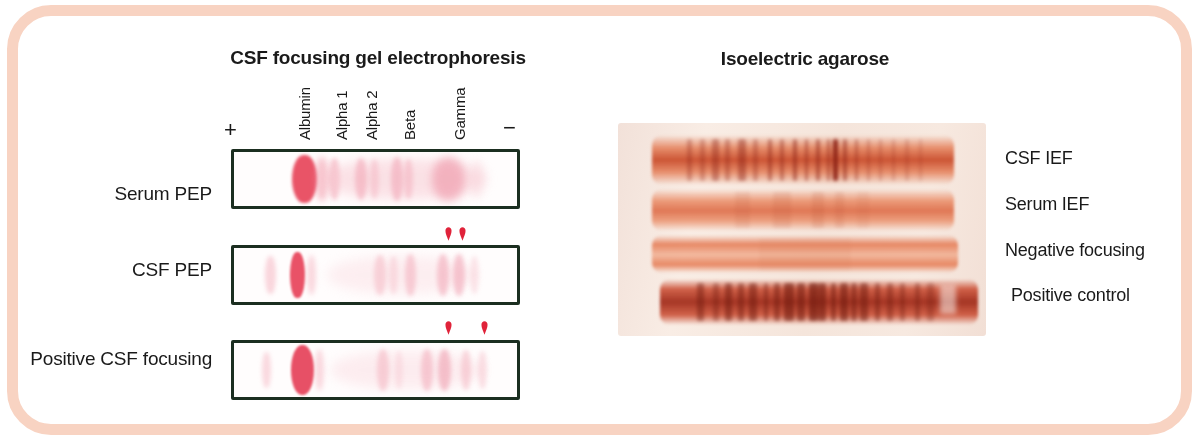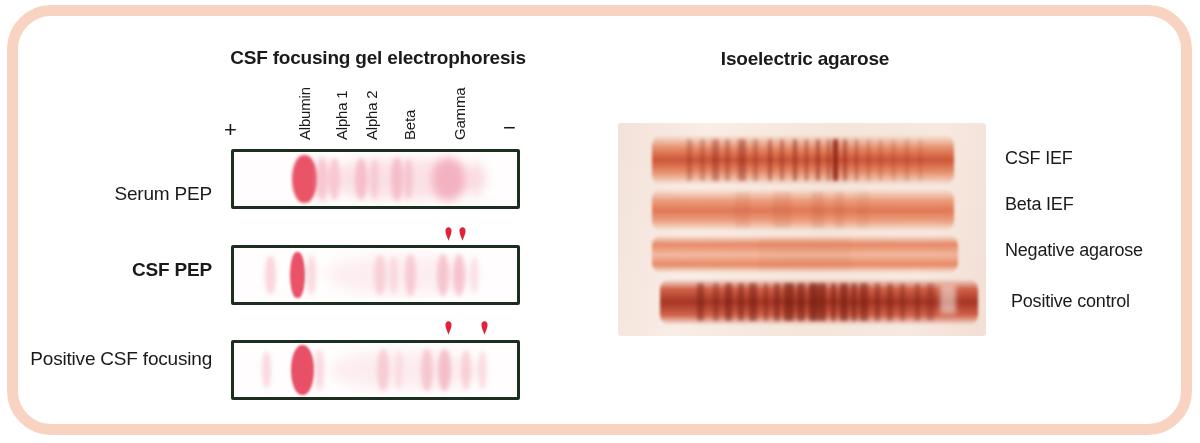--- a/index.html
+++ b/index.html
@@ -17,21 +17,21 @@
   .electrode{position:absolute;font-size:22px;line-height:22px;}
   .anode{left:224px;top:119px;}
   .cathode{left:503px;top:117px;}
   .vlabel{
     position:absolute;top:70px;height:70px;width:18px;
     writing-mode:vertical-rl;transform:rotate(180deg);
     font-size:15px;letter-spacing:-0.2px;white-space:nowrap;
   }
   .vl-0{left:296px;} .vl-1{left:333px;} .vl-2{left:363px;} .vl-3{left:401px;} .vl-4{left:451px;}
   .rowlabel{position:absolute;left:28px;width:184px;text-align:right;font-size:19px;letter-spacing:-0.2px;}
-  .rl-0{top:164px;margin-top:19px;} .rl-1{top:259px;font-weight:bold;} .rl-2{top:348px;}
+  .rl-0{top:164px;margin-top:19px;} .rl-1{top:259px;} .rl-2{top:348px;}
   .strip{
     position:absolute;left:231px;width:289px;height:60px;
     background:#fffdfd;border:3px solid #1b2e20;box-sizing:border-box;
     overflow:hidden;border-radius:2px;
   }
   .st-0{top:149px;} .st-1{top:245px;} .st-2{top:340px;}
   .band{position:absolute;border-radius:45% / 50%;}
   .arrows{position:absolute;left:231px;width:289px;height:17px;}
   .ar-1{top:226px;} .ar-2{top:320px;}
   .arrow{position:absolute;top:0;}
@@ -49,21 +49,21 @@
     background:linear-gradient(to bottom,rgba(233,129,88,0) 0%,rgba(227,112,70,0.80) 25%,rgba(238,146,106,0.55) 52%,rgba(227,112,70,0.80) 78%,rgba(233,129,88,0) 100%);}
   .lane-4{left:42px;top:156px;width:318px;height:46px;
     background:linear-gradient(to bottom,rgba(198,62,34,0) 0%,rgba(198,62,34,0.80) 22%,rgba(158,38,20,0.92) 50%,rgba(198,62,34,0.80) 78%,rgba(198,62,34,0) 100%);}
   .lane-4::after{
     content:"";position:absolute;right:7%;top:14%;width:5%;height:62%;
     background:rgba(250,240,235,0.55);filter:blur(2px);
   }
   .stripe{position:absolute;top:8%;height:84%;border-radius:2px;}
   .ieflabel{position:absolute;font-size:18px;letter-spacing:-0.2px;}
   .il-0{left:1005px;top:148px;} .il-1{left:1005px;top:194px;}
-  .il-2{left:1005px;top:240px;} .il-3{left:1011px;top:291px;}
+  .il-2{left:1005px;top:240px;} .il-3{left:1011px;top:285px;}
 </style>
 </head>
 <body>
 
 <div class="frame"></div>
 
 <section>
   <h2 class="title left-title">CSF focusing gel electrophoresis</h2>
 
   <div class="electrode anode">+</div>
@@ -187,16 +187,16 @@
         <div class="stripe" style="left: 62.9%; width: 2.4%; background: rgb(111, 26, 14); opacity: 0.52; filter: blur(1px);"></div>
         <div class="stripe" style="left: 67.55%; width: 1.5%; background: rgb(111, 26, 14); opacity: 0.42; filter: blur(1px);"></div>
         <div class="stripe" style="left: 71.5%; width: 1.8%; background: rgb(111, 26, 14); opacity: 0.38; filter: blur(1px);"></div>
         <div class="stripe" style="left: 75.45%; width: 1.5%; background: rgb(111, 26, 14); opacity: 0.34; filter: blur(1px);"></div>
         <div class="stripe" style="left: 80.1%; width: 1.8%; background: rgb(111, 26, 14); opacity: 0.36; filter: blur(1px);"></div>
         <div class="stripe" style="left: 83.9%; width: 2.4%; background: rgb(111, 26, 14); opacity: 0.28; filter: blur(1px);"></div>
       </div>
   </div>
 
   <div class="ieflabel il-0">CSF IEF</div>
-  <div class="ieflabel il-1">Beta IEF</div>
-  <div class="ieflabel il-2">Negative agarose</div>
+  <div class="ieflabel il-1">Serum IEF</div>
+  <div class="ieflabel il-2">Negative focusing</div>
   <div class="ieflabel il-3">Positive control</div>
 </section>
 
 </body></html>

